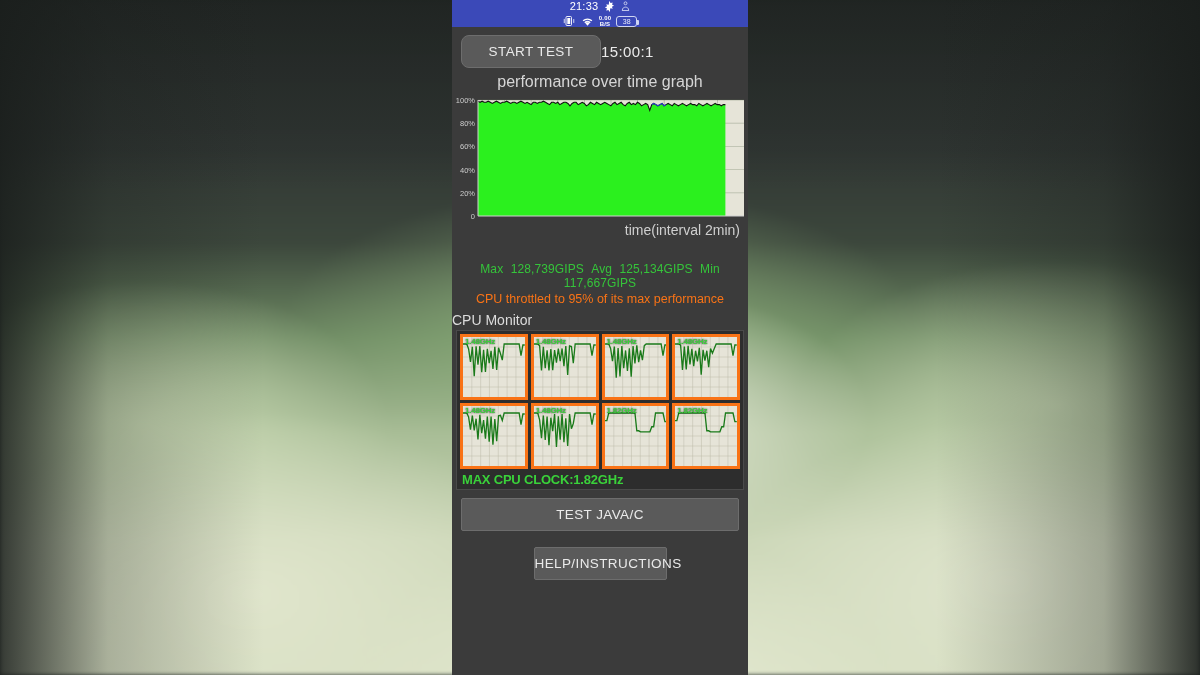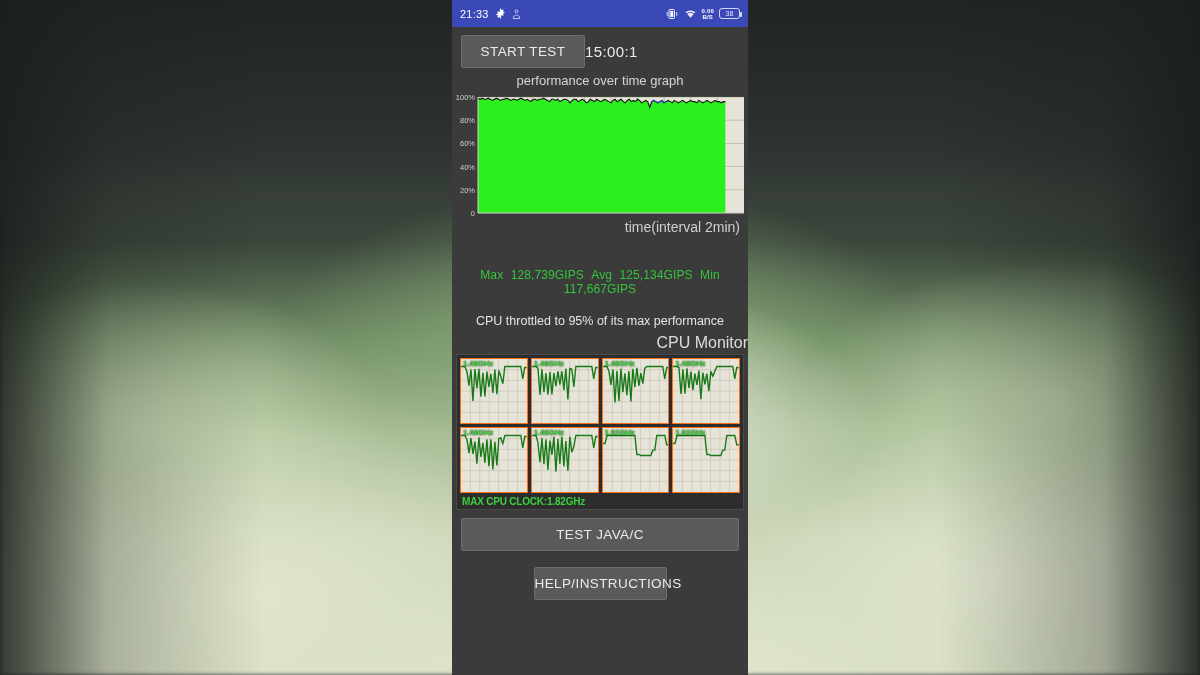--- a/index.html
+++ b/index.html
@@ -36,21 +36,21 @@
   #phone {
     position:absolute; left:452px; top:0; width:296px; height:675px;
     background:#3b3b3b;
     overflow:hidden;
   }
 
   
   #statusbar {
     height:27px; background:#3b49b8; color:#ffffff;
     display:flex; align-items:center; padding:0 8px;
-    font-size:11px; letter-spacing:.2px;
+    font-size:11px; letter-spacing:.2px;flex-direction:column;
   }
   #statusbar .left { display:flex; align-items:center; gap:6px; }
   #statusbar .spacer { flex:1; }
   #statusbar .right { display:flex; align-items:center; gap:5px; }
   .sb-ico { display:inline-flex; align-items:center; justify-content:center; }
   .netspeed { font-size:6px; line-height:6px; text-align:center; font-weight:bold; }
   .battery {
     border:1px solid #cfd5f2; border-radius:3px; width:21px; height:11px;
     font-size:7px; line-height:9px; text-align:center; position:relative; color:#e8ebfa;
   }
@@ -62,53 +62,53 @@
   
   #app { padding:0; background:#3b3b3b; }
 
   
   #toprow { display:flex; align-items:center; padding:8px 9px 4px 9px; }
   .btn {
     background:#5a5a5a; border:1px solid #6d6d6d; color:#eaeaea;
     font-size:13.5px; letter-spacing:.4px; text-align:center;
     padding:8px 0; border-radius:2px; cursor:default;
   }
-  #start-test { width:124px; }
+  #start-test { width:140px;border-radius:8px; }
   #timer { flex:1; text-align:left; color:#eaeaea; font-size:15px; letter-spacing:.4px; }
 
   
-  #chart-title { text-align:center; color:#d6d6d6; font-size:13px; margin-top:1px; }
+  #chart-title { text-align:center; color:#d6d6d6; font-size:16px; margin-top:1px; }
   #chart-wrap { position:relative; height:146px; margin:1px 4px 16px 0; }
   #chart-svg { display:block; width:296px; height:146px; }
   #xaxis-label {
     position:absolute; right:4px; bottom:0px; color:#cfcfcf; font-size:14px;
   }
 
   
   #perf { text-align:center; padding-top:3px; }
   #perf-title { color:#e4e4e4; font-size:14.5px; }
-  #perf-stats { color:#35c43a; font-size:12px; margin-top:14px; letter-spacing:.1px; }
+  #perf-stats { color:#35c43a; font-size:12px; margin-top:5px; letter-spacing:.1px; }
   #perf-stats span { margin:0 2px; }
-  #perf-throttle { color:#e5e5e5; font-size:12.5px; margin-top:18px; }
-
-  
-  #cpu-title { text-align:right; color:#dcdcdc; font-size:16px; margin-top:6px; }
+  #perf-throttle { color:#f97316; font-size:12.5px; margin-top:2px; }
+
+  
+  #cpu-title { text-align:left; color:#dcdcdc; font-size:14px; margin-top:6px; }
   #cpu-panel {
     margin:2px 4px 0 4px; background:#2d2d2d; padding:3px 3px 0 3px;
     border:1px solid #4a4a4a;
   }
   .cpu-row { display:flex; gap:3px; margin-bottom:3px; }
-  .cpu-cell { position:relative; flex:1; height:66px; background:#e6e4d8; border:1px solid #f97316; }
+  .cpu-cell { position:relative; flex:1; height:66px; background:#e6e4d8; border:3px solid #f97316; }
   .cpu-cell svg { display:block; width:100%; height:100%; }
   .cpu-label {
     position:absolute; left:2px; top:0px; font-size:8px; color:#3ad13a;
     text-shadow:0 0 2px rgba(0,0,0,.9); font-weight:bold; letter-spacing:-.2px;
   }
   #max-clock {
-    color:#3ad13a; font-size:10px; font-weight:bold; padding:0 0 2px 2px;
+    color:#3ad13a; font-size:13px; font-weight:bold; padding:0 0 2px 2px;
     letter-spacing:-.2px;
   }
 
   
   #btnrow { display:flex; padding:8px 9px 8px 9px; }
   #btnrow .btn { flex:1; }
   #help-row { display:flex; justify-content:center; padding:8px 0 0 0; }
   #help-btn { width:133px; }
 </style>
 </head>

